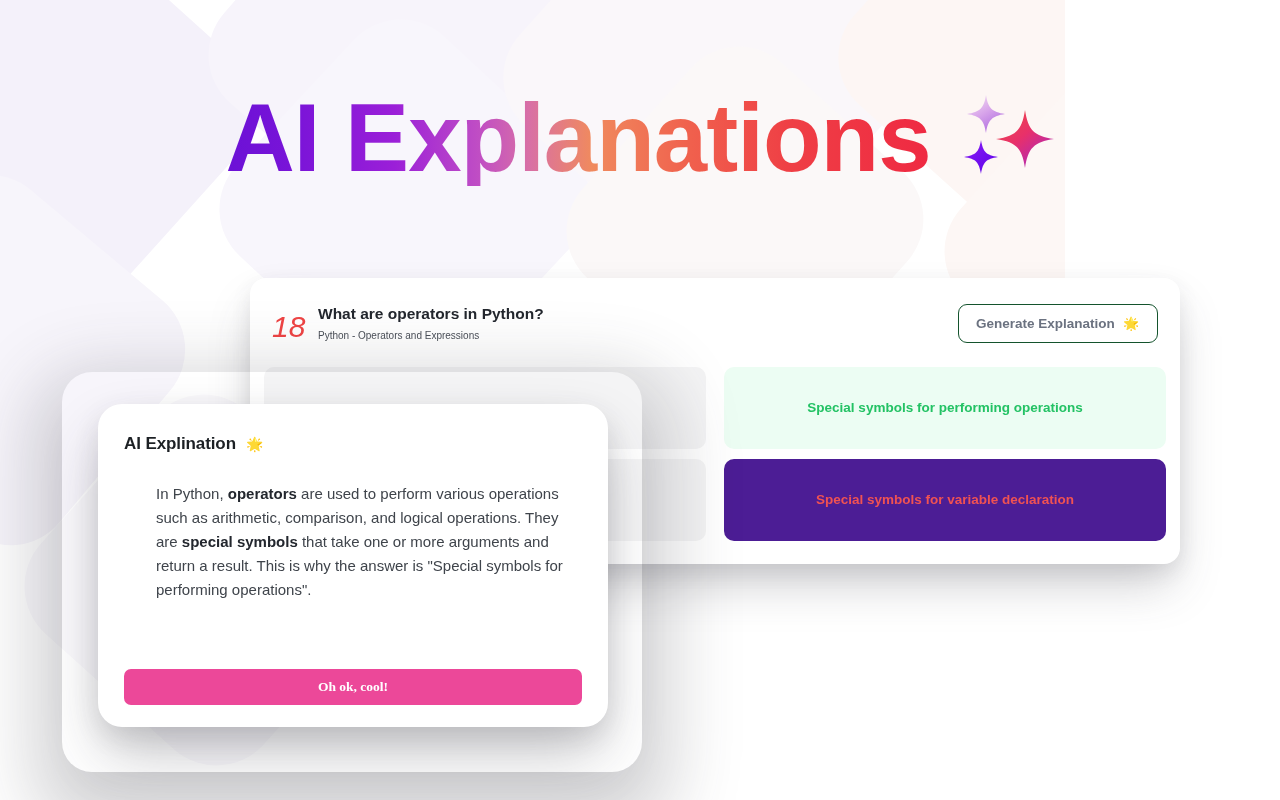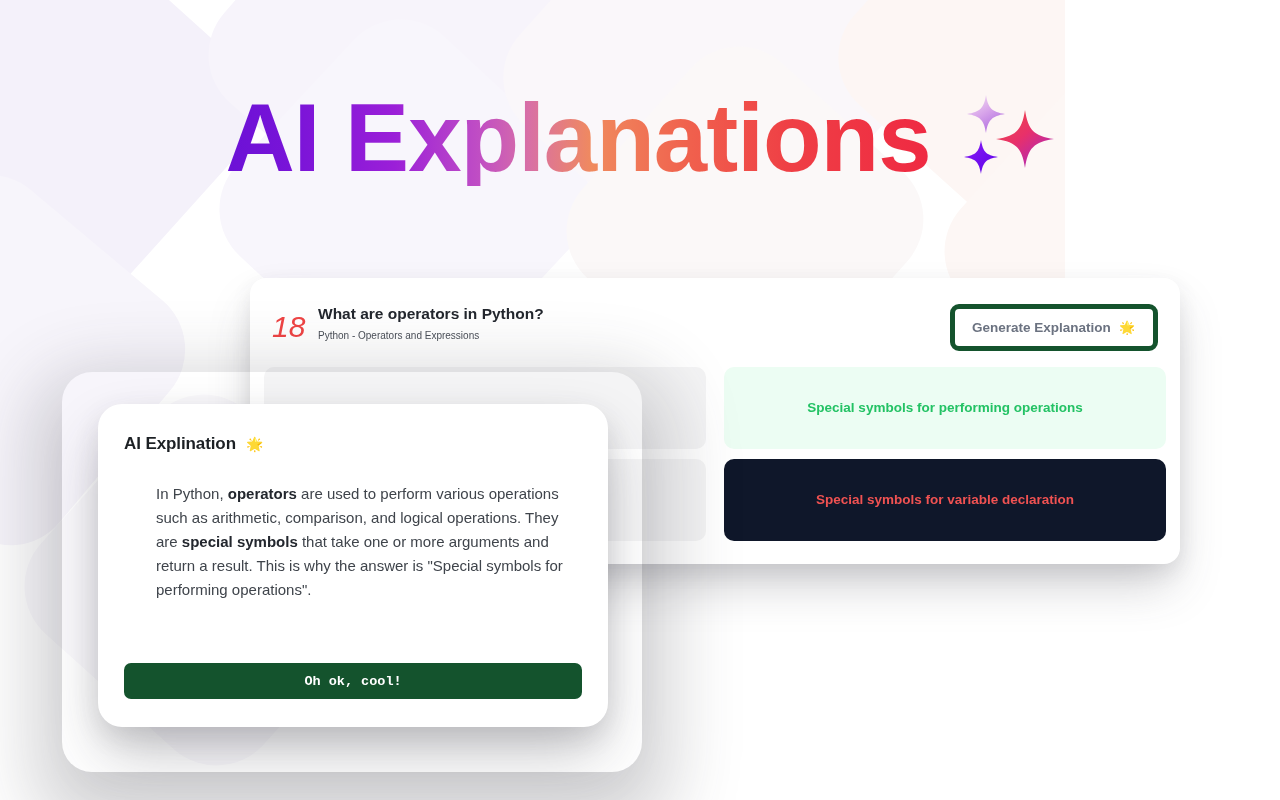--- a/index.html
+++ b/index.html
@@ -59,73 +59,73 @@
   .q-number {
     color:#ef4444; font-size:30px; font-weight:400; line-height:1;
     margin-top:12px; width:46px; flex:0 0 auto;font-style:italic;
   }
   .q-texts { flex:1 1 auto; padding-top:4px; }
   .q-title { font-size:15.5px; font-weight:700; color:#23272e; line-height:1.35; }
   .q-subtitle { font-size:10px; font-weight:400; color:#4b5058; margin-top:4px; line-height:1.35; }
   .gen-btn {
     flex:0 0 auto; margin-top:4px;
     display:flex; align-items:center; gap:9px;
-    background:#ffffff; border:5px solid #14532d; border-radius:9px;
+    background:#ffffff; border:1px solid #14532d; border-radius:9px;
     padding:11px 17px; cursor:pointer;
     font-size:13.5px; font-weight:700; color:#6b7280;
     font-family:"Liberation Sans", sans-serif;
   }
   .gen-btn .spark-emoji { font-size:13px; line-height:1; }
 
   
   .options {
     position:absolute; left:14px; top:89px; right:14px;
     display:grid; grid-template-columns:1fr 1fr; gap:10px 18px;
   }
   .opt {
     height:82px; border-radius:10px;
     display:flex; align-items:center; justify-content:center;
     text-align:center; font-size:13.5px; font-weight:700;
     padding:12px 16px; line-height:1.3; cursor:pointer;
   }
   .opt-neutral { background:#f4f4f5; color:#5b6068; }
   .opt-correct { background:#ecfdf3; color:#23c264; }
-  .opt-wrong   { background:#0f172a; color:#f05252; }
+  .opt-wrong   { background:#4c1d95; color:#f05252; }
 
   
   .modal-cast-shadow {
     position:absolute; left:62px; top:372px; width:580px; height:400px;
     border-radius:30px;
     box-shadow:0 30px 70px 30px rgba(60,60,70,0.22);
     background:transparent;
     pointer-events:none;
   }
 
   
   .ai-modal {
     position:absolute; left:98px; top:404px; width:510px; height:323px;
     background:#ffffff; border-radius:24px;
-    padding:30px 26px 28px 26px;
+    padding:30px 26px 22px 26px;
     box-shadow:0 30px 60px -6px rgba(55,55,65,0.30), 0 10px 26px rgba(55,55,65,0.12);
     display:flex; flex-direction:column;
   }
   .ai-head { display:flex; align-items:center; gap:10px; }
   .ai-head-title { font-size:17px; font-weight:700; color:#1c2024; letter-spacing:-0.1px; }
   .ai-head .spark-emoji { font-size:14px; line-height:1; }
   .ai-body {
     margin-top:28px; font-size:15px; line-height:24px; color:#3f444b;
     max-width:460px;
     margin-left:32px;
   }
   .ai-body b { font-weight:700; color:#23272e; }
   .ai-cta {
     margin-top:auto; width:100%; height:36px;
-    background:#14532d; color:#ffffff; border:none; border-radius:7px;
+    background:#ec4899; color:#ffffff; border:none; border-radius:7px;
     font-size:13.5px; font-weight:700; cursor:pointer;
-    font-family:Liberation Mono, monospace;
+    font-family:Liberation Serif, serif;
   }
 </style>
 </head>
 <body>
 
 <div id="root">
 
   <div class="bg-layer">
     <div class="blob b1"></div>
     <div class="blob b2"></div>

